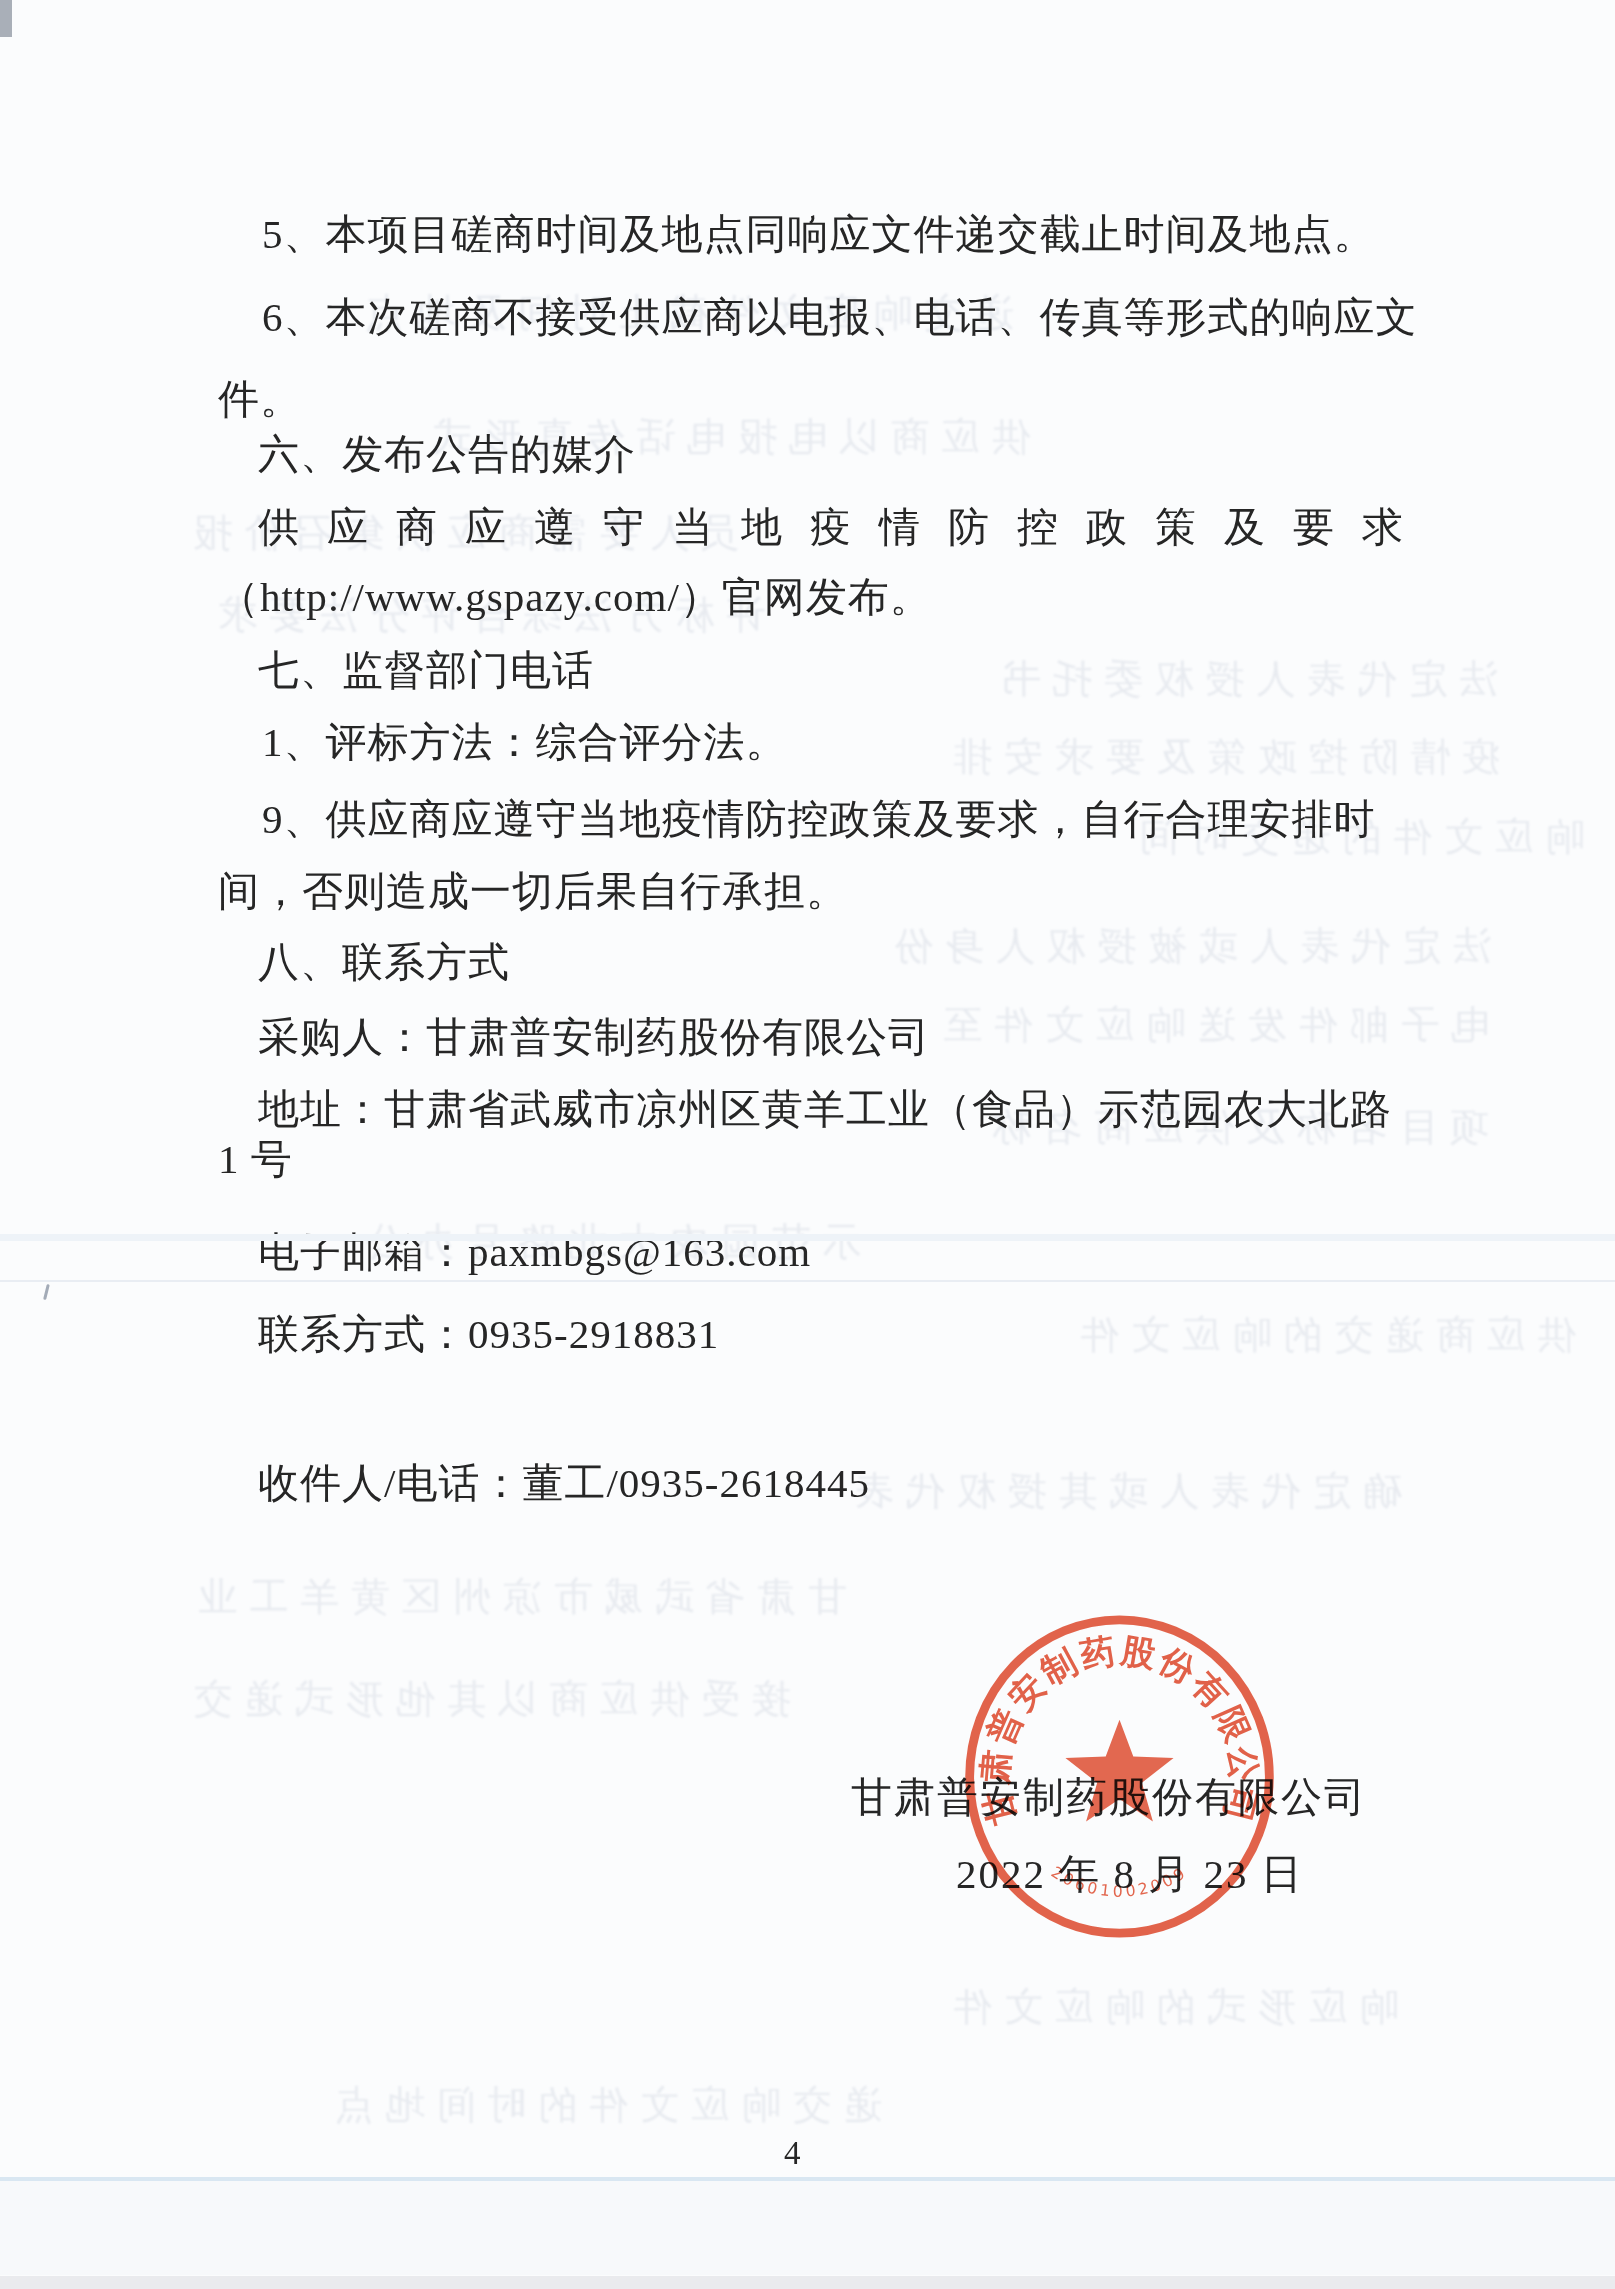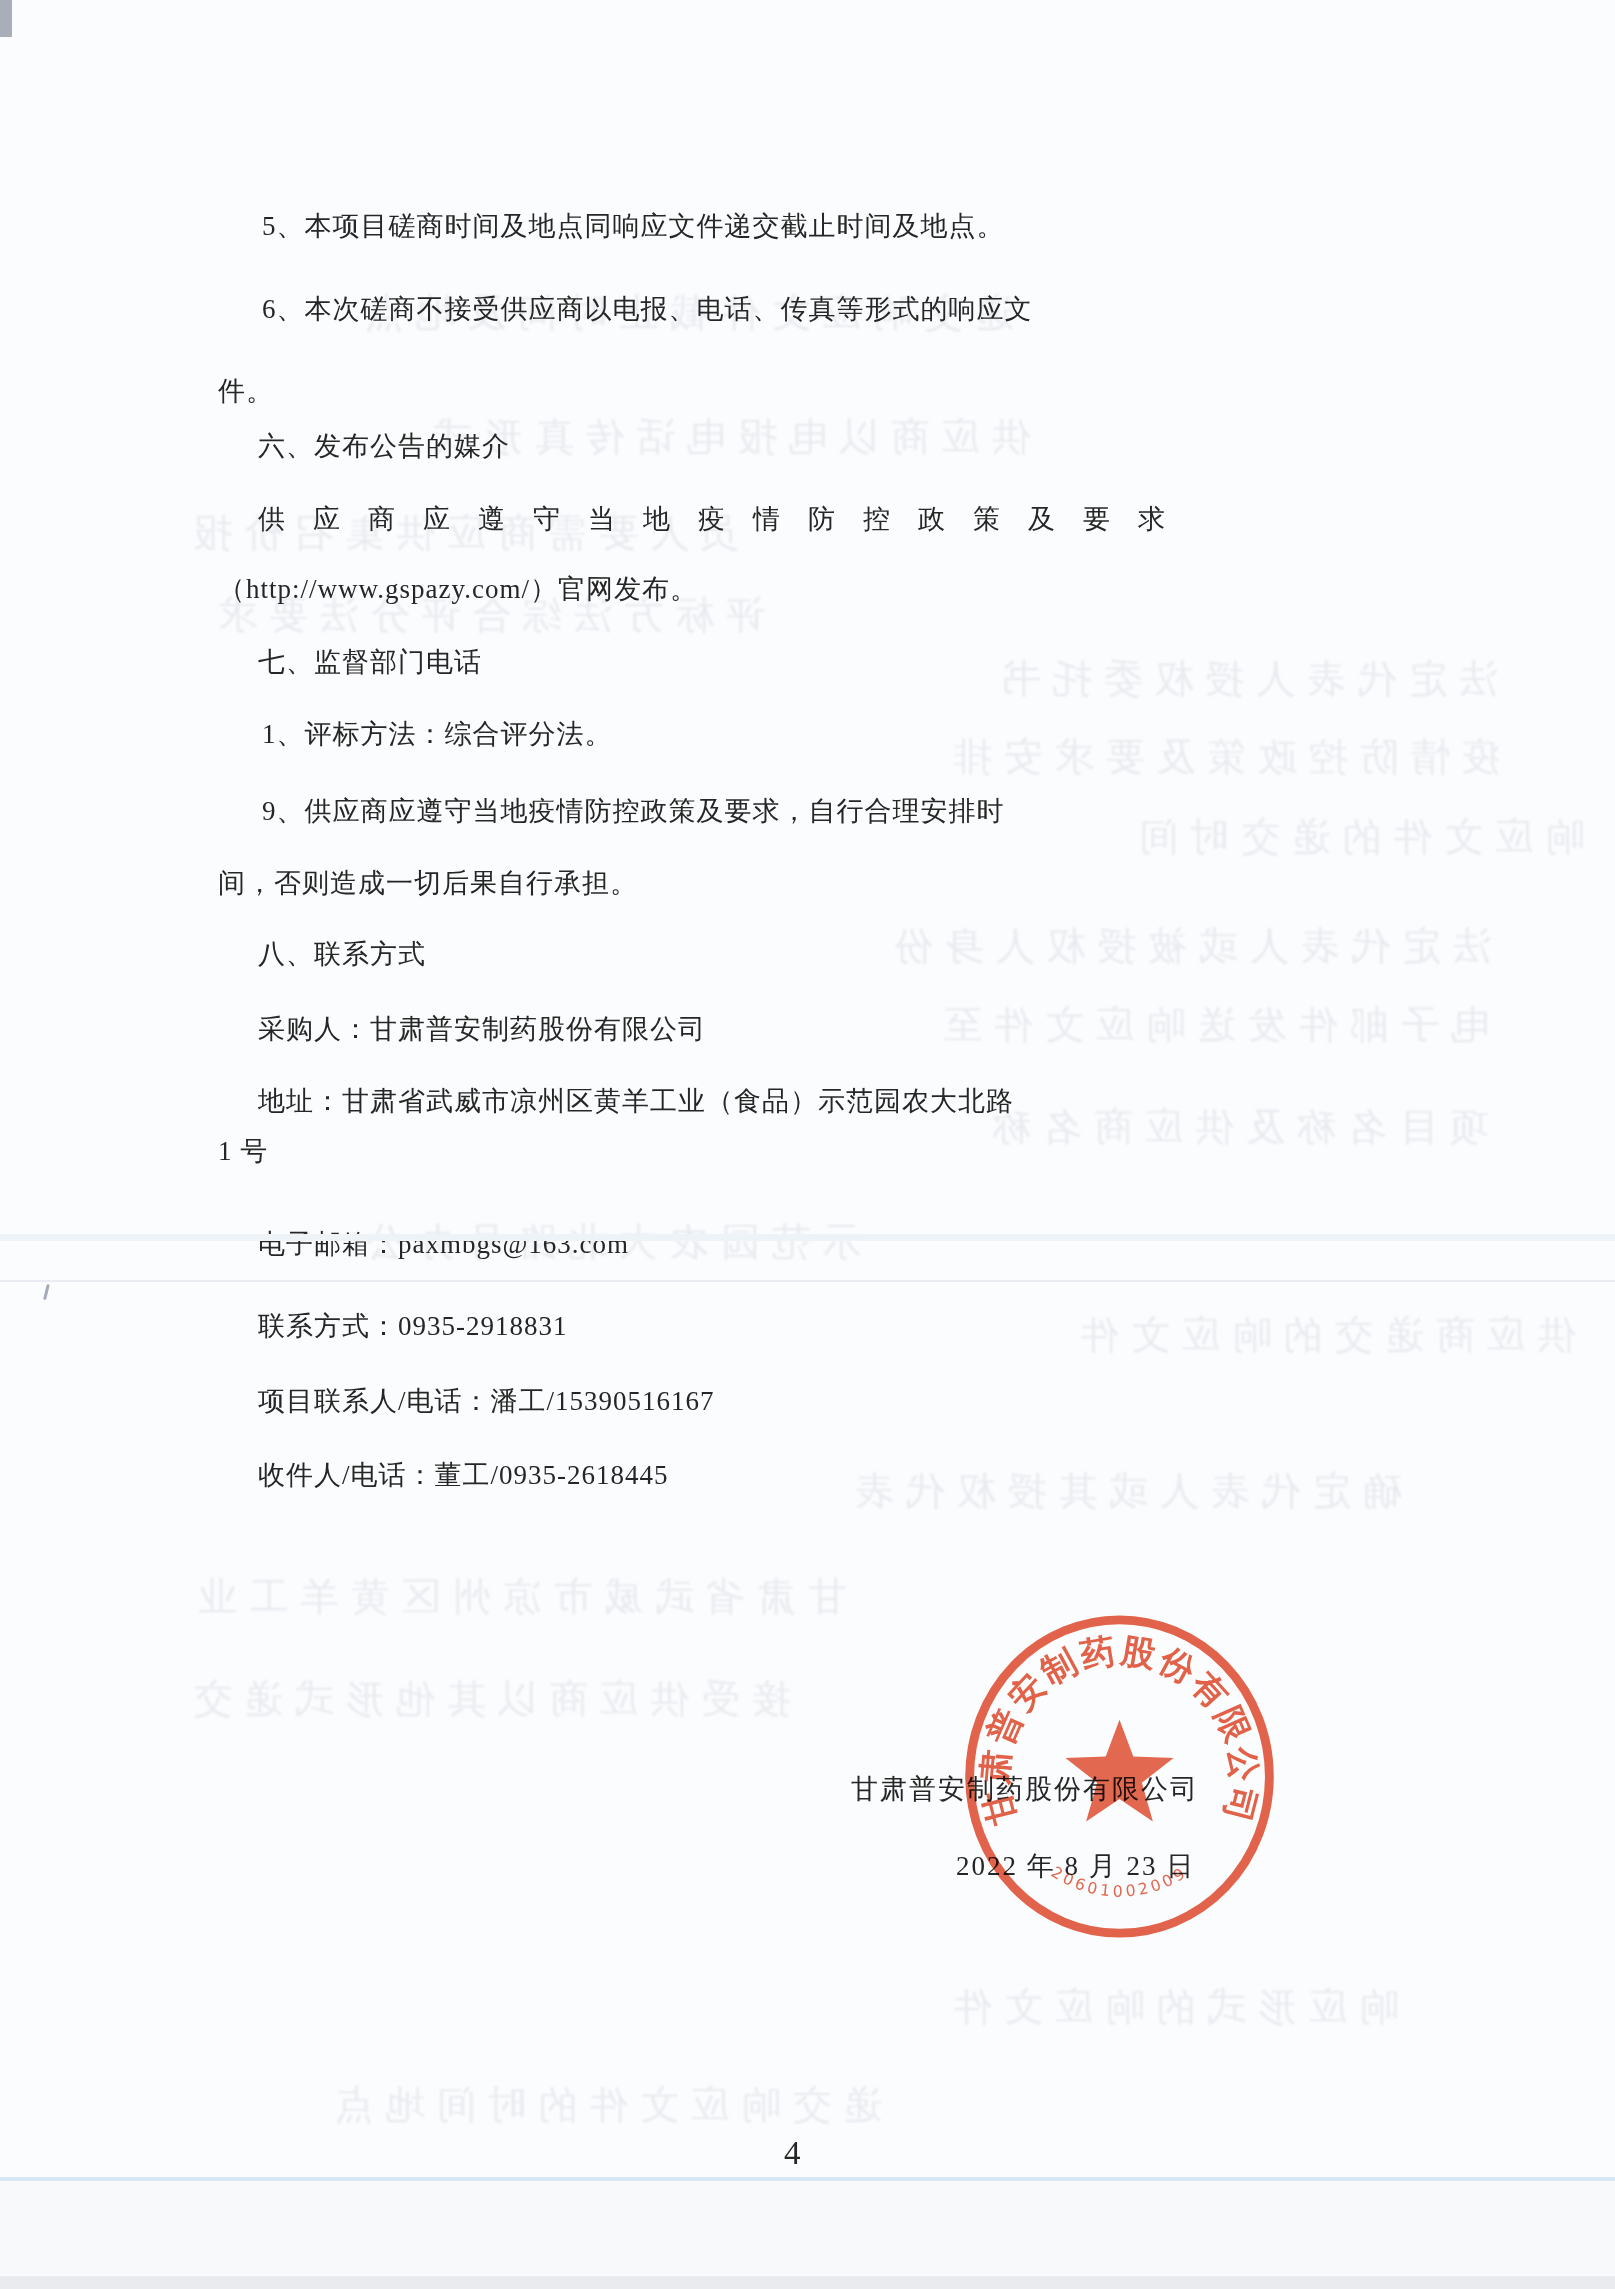--- a/index.html
+++ b/index.html
@@ -6,21 +6,21 @@
   .page{
     position:relative;
     width:1615px;height:2290px;
     background:#fbfcfd;
     overflow:hidden;
     font-family:"Liberation Serif","DejaVu Serif",serif;
     color:#262626;
   }
   .ln{
     position:absolute;
-    font-size:27px;
+    font-size:41px;
     line-height:1.15;
     letter-spacing:1px;
     white-space:nowrap;
   }
   .bold{font-weight:normal;}
   .spread{letter-spacing:28px;}
   .pagenum{font-size:33px;letter-spacing:0;}
   .sig{letter-spacing:2px;}
 
   
@@ -89,21 +89,20 @@
   <div class="ln" style="left:262px;top:719px">1、评标方法：综合评分法。</div>
   <div class="ln" style="left:262px;top:796px">9、供应商应遵守当地疫情防控政策及要求，自行合理安排时</div>
   <div class="ln" style="left:218px;top:868px">间，否则造成一切后果自行承担。</div>
 
   <div class="ln bold" style="left:258px;top:939px">八、联系方式</div>
   <div class="ln" style="left:258px;top:1014px">采购人：甘肃普安制药股份有限公司</div>
   <div class="ln" style="left:258px;top:1086px">地址：甘肃省武威市凉州区黄羊工业（食品）示范园农大北路</div>
   <div class="ln" style="left:218px;top:1136px">1 号</div>
   <div class="ln" style="left:258px;top:1229px">电子邮箱：paxmbgs@163.com</div>
   <div class="ln" style="left:258px;top:1311px">联系方式：0935-2918831</div>
-  <div class="ln" style="left:258px;top:1386px">项目联系人/电话：潘工/15390516167</div>
   <div class="ln" style="left:258px;top:1460px">收件人/电话：董工/0935-2618445</div>
 
   <div class="ln sig" style="left:851px;top:1774px">甘肃普安制药股份有限公司</div>
   <div class="ln sig" style="left:956px;top:1851px">2022 年 8 月 23 日</div>
 
   <svg class="seal" viewBox="0 0 340 352">
     <defs>
       <path id="ringPath" d="M 65.8 223.6 A 115 115 0 1 1 274.2 223.6" fill="none"></path>
       <path id="codePath" d="M 99.9 276.9 A 124 124 0 0 0 240.1 276.9" fill="none"></path>
     </defs>

